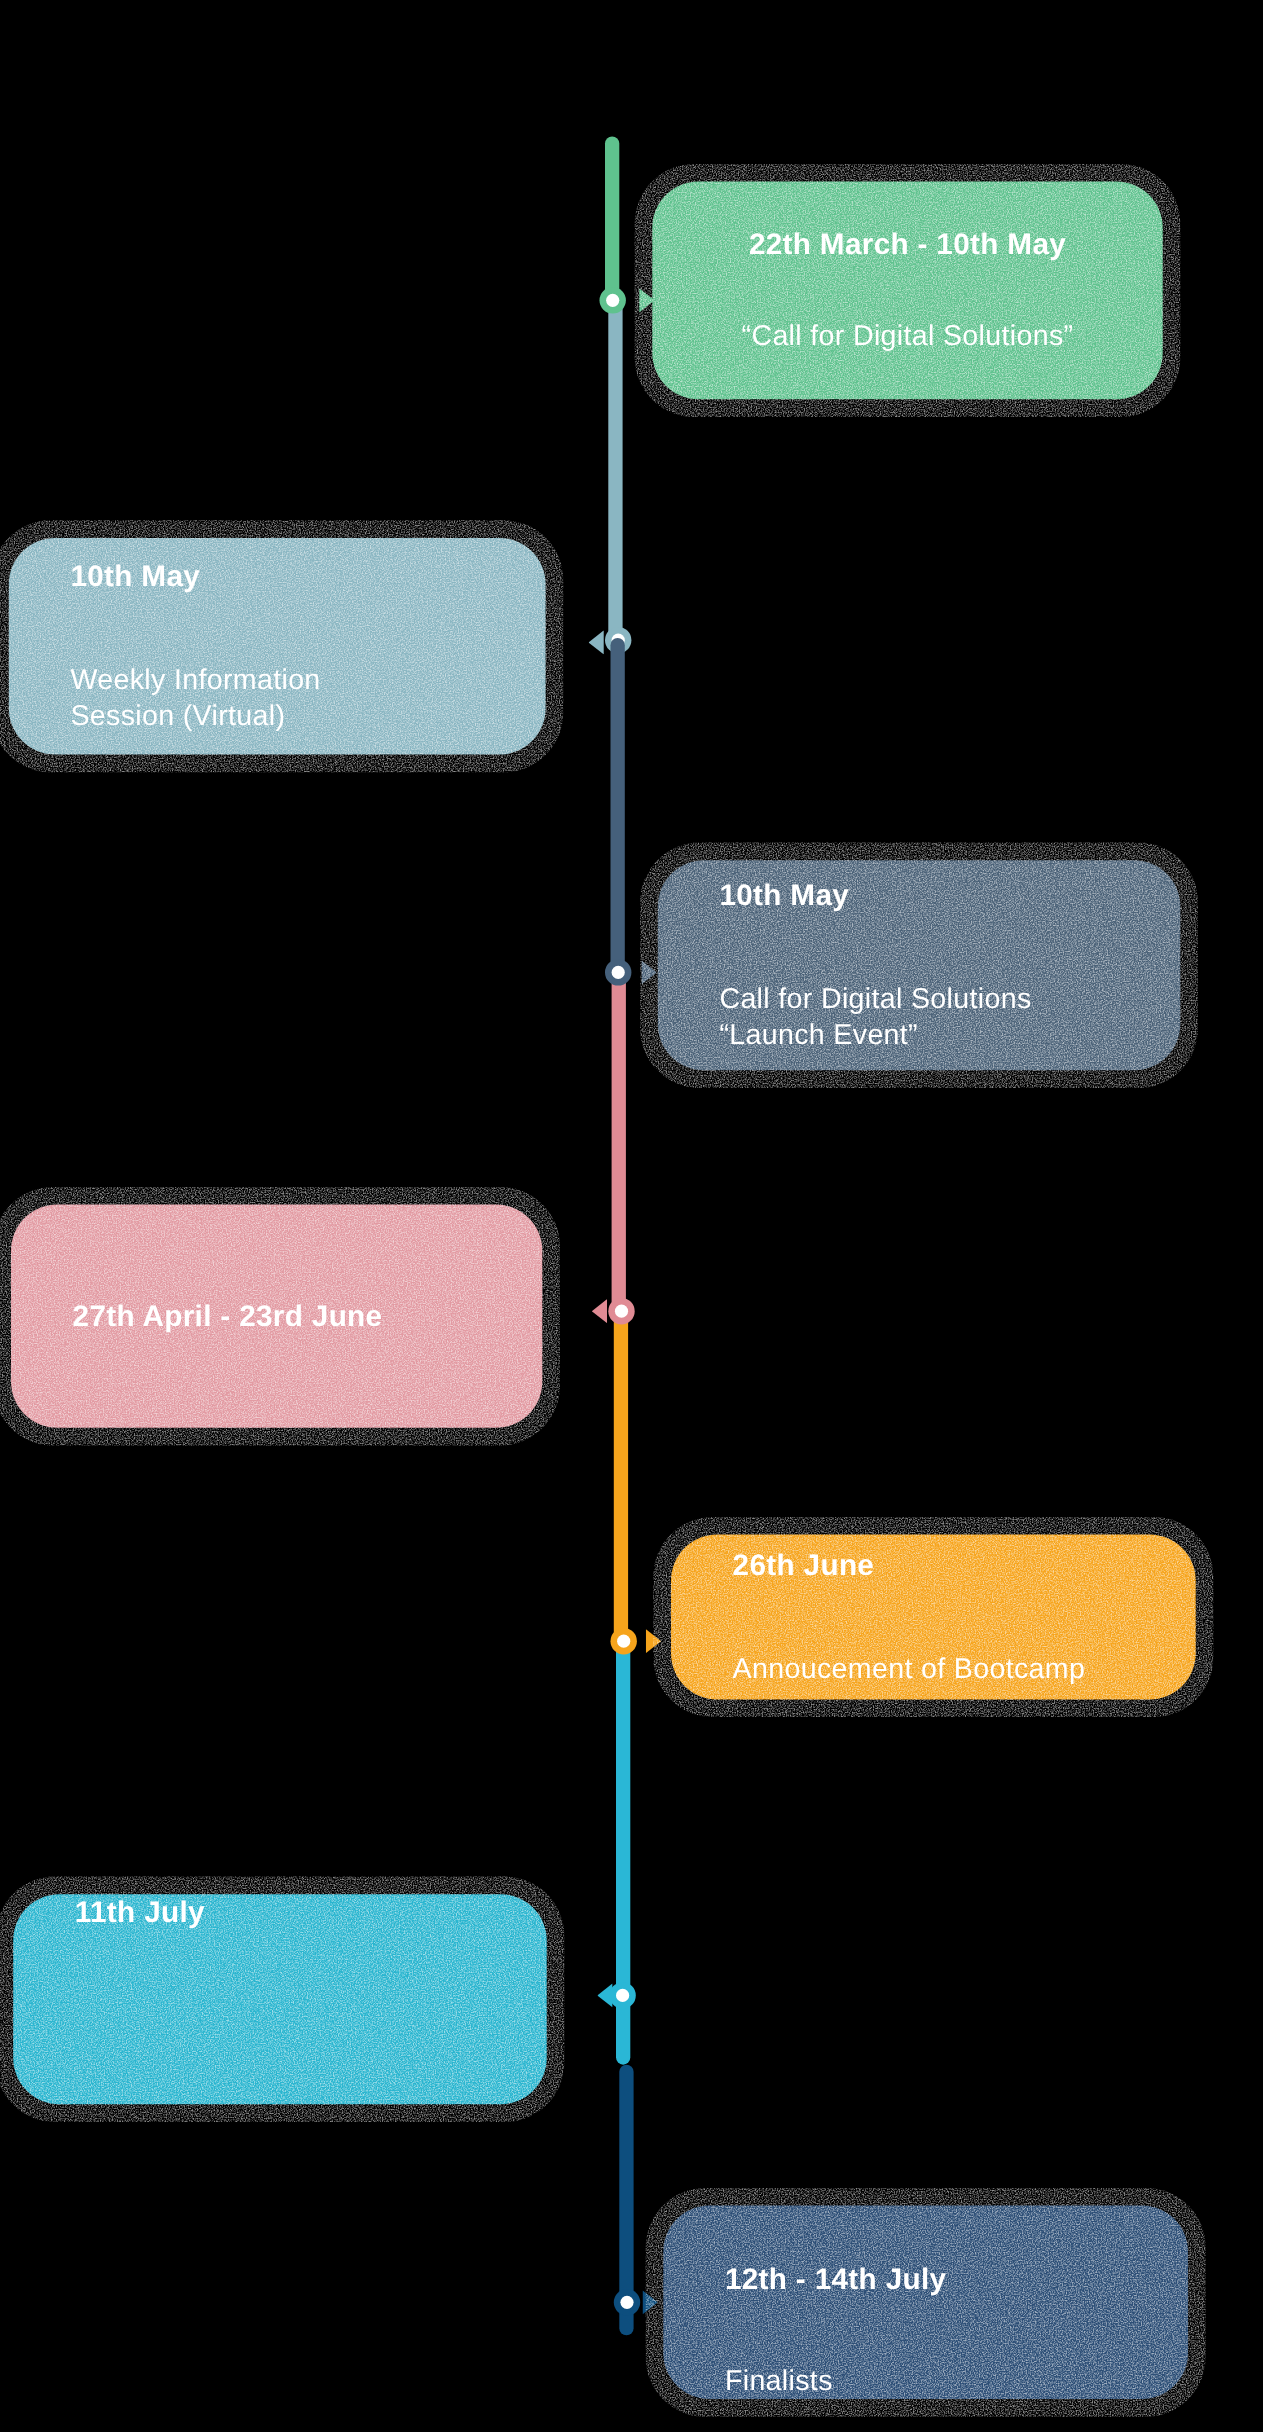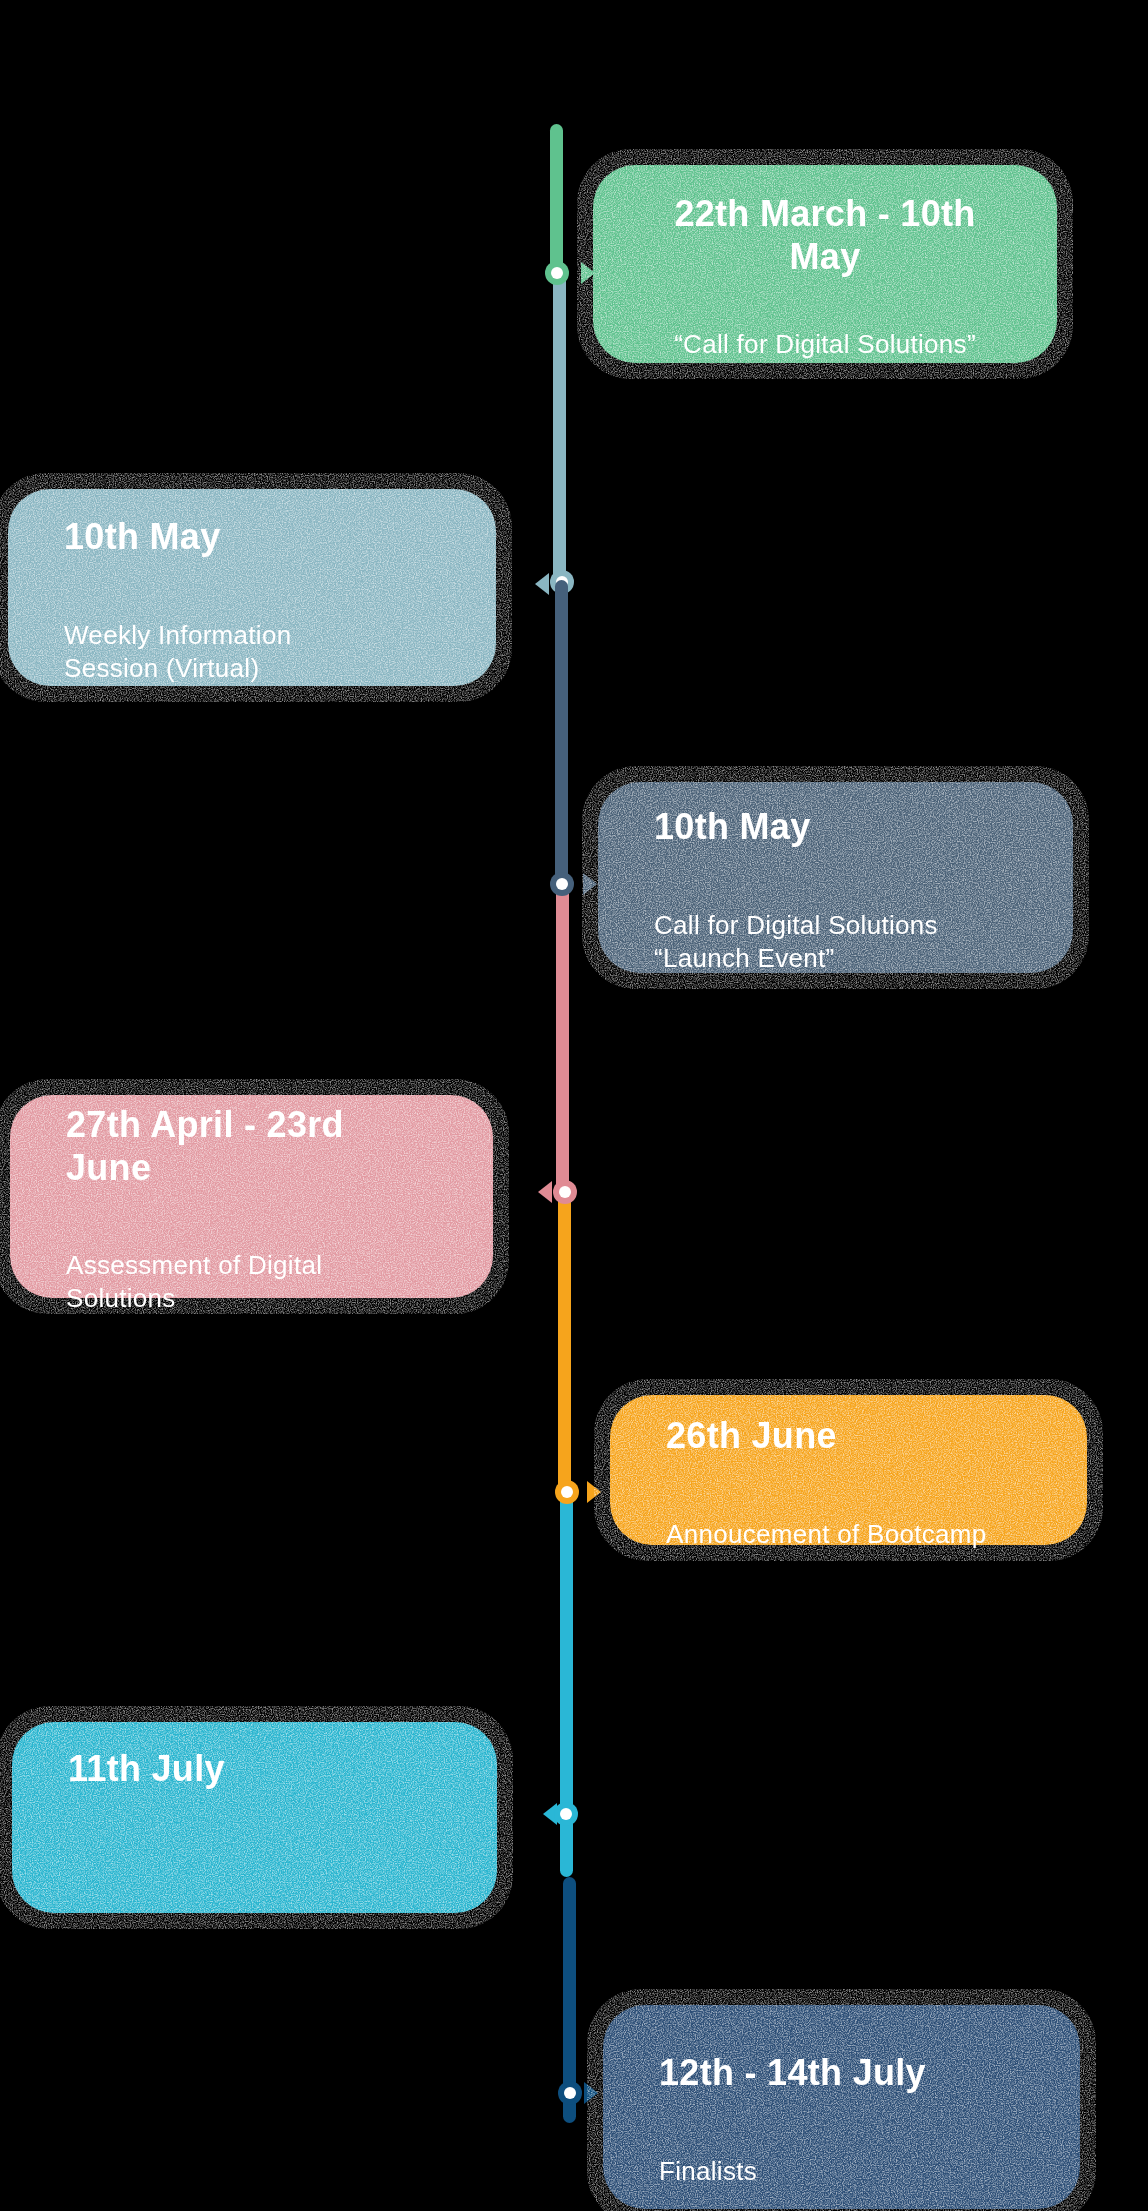--- a/index.html
+++ b/index.html
@@ -20,21 +20,21 @@
   .arrow.right{clip-path:polygon(0 0,100% 50%,0 100%);}
   .arrow.left{clip-path:polygon(100% 0,0 50%,100% 100%);}
 
   
   .card{position:absolute;border-radius:42px;background:var(--c);color:#fff;
         display:flex;flex-direction:column;justify-content:center;gap:60px;
         padding:0 56px;box-sizing:border-box;z-index:10;}
   .card.center{align-items:center;text-align:center;gap:50px;}
   .card::before{content:"";position:absolute;inset:-16px;border-radius:54px;
         background:rgba(255,255,255,0.55);filter:url(#grain);z-index:-1;}
-  .event-date{font-size:36px;font-weight:700;line-height:1.2;letter-spacing:0.3px;margin-top:25px;}
+  .event-date{font-size:27px;font-weight:700;line-height:1.2;letter-spacing:0.3px;}
   .event-text{font-size:26px;font-weight:500;line-height:1.27;white-space:pre-line;letter-spacing:0.3px;}
 </style>
 </head>
 <body>
 
 <svg width="0" height="0" style="position:absolute" aria-hidden="true">
   <filter id="grain" x="-5%" y="-5%" width="110%" height="110%">
     <feTurbulence type="fractalNoise" baseFrequency="0.85" numOctaves="2" seed="7" result="n"></feTurbulence>
     <feColorMatrix in="n" type="matrix" values="0 0 0 0 1  0 0 0 0 1  0 0 0 0 1  0 0 0 2.6 -1.0"></feColorMatrix>
     <feComposite operator="in" in2="SourceGraphic"></feComposite>
@@ -79,31 +79,29 @@
   </div>
 
   <div class="card" style="left: 598px; top: 782px; width: 475px; height: 191px; --c: #4B6278;">
     <div class="event-date">10th May</div>
     <div class="event-text">Call for Digital Solutions
 “Launch Event”</div>
   </div>
 
   <div class="card" style="left: 10px; top: 1095px; width: 483px; height: 203px; --c: #E29AA2;">
     <div class="event-date">27th April - 23rd June</div>
-    <div class="event-text">Assessment of Digital
-Solutions</div>
   </div>
 
   <div class="card" style="left: 610px; top: 1395px; width: 477px; height: 150px; --c: #F6A41C;">
     <div class="event-date">26th June</div>
     <div class="event-text">Annoucement of Bootcamp</div>
   </div>
 
   <div class="card" style="left: 12px; top: 1722px; width: 485px; height: 191px; justify-content: space-between; --c: #29B5CF;">
     <div class="event-date">11th July</div>
   </div>
 
-  <div class="card" style="left: 603px; top: 2005px; width: 477px; height: 204px; --c: #2C4E76;">
+  <div class="card" style="left: 603px; top: 2005px; width: 477px; height: 176px; justify-content: flex-end; --c: #2C4E76;">
     <div class="event-date">12th - 14th July</div>
     <div class="event-text">Finalists</div>
   </div>
 
 </div>
 
 </body></html>

